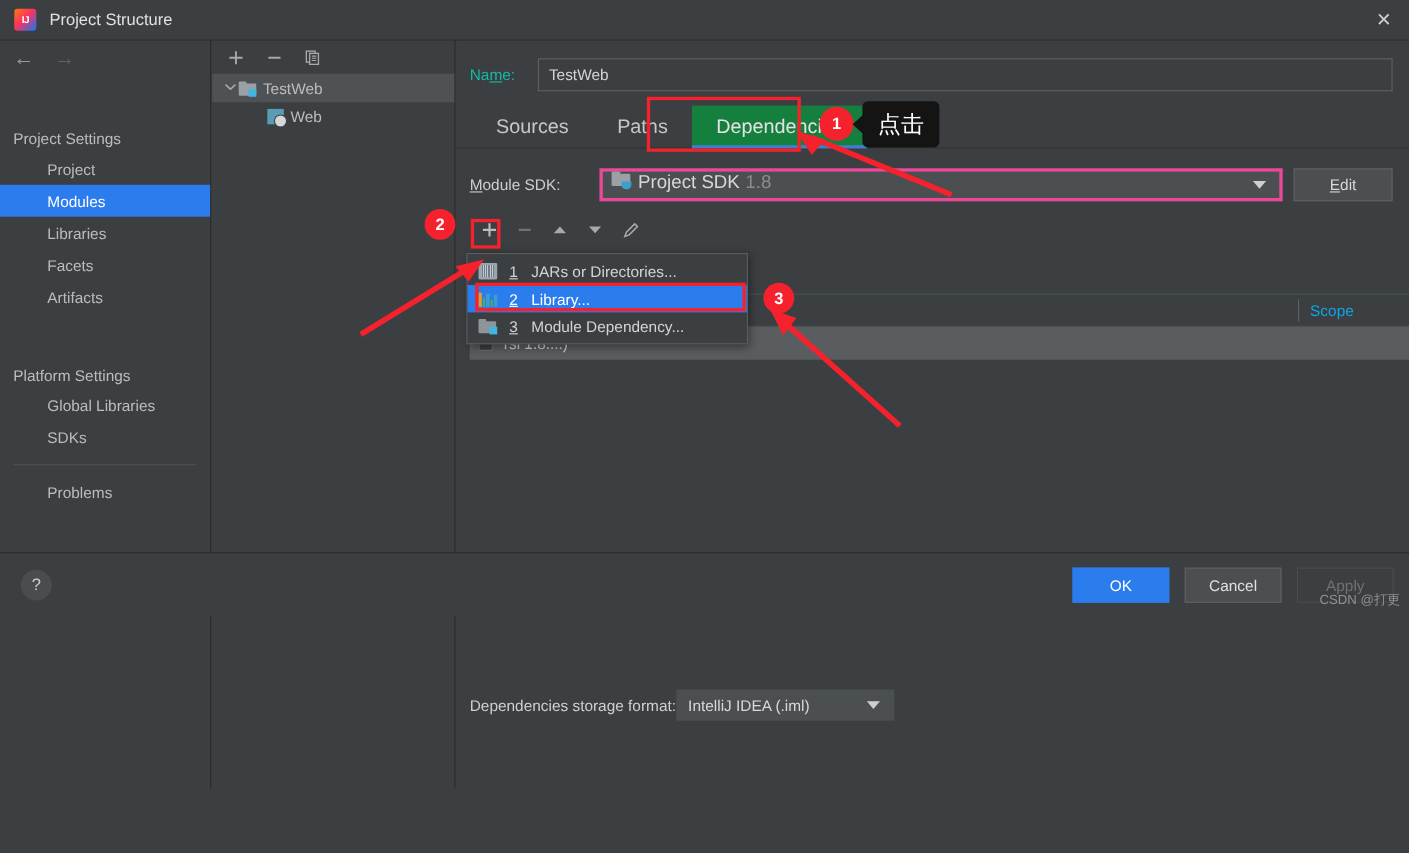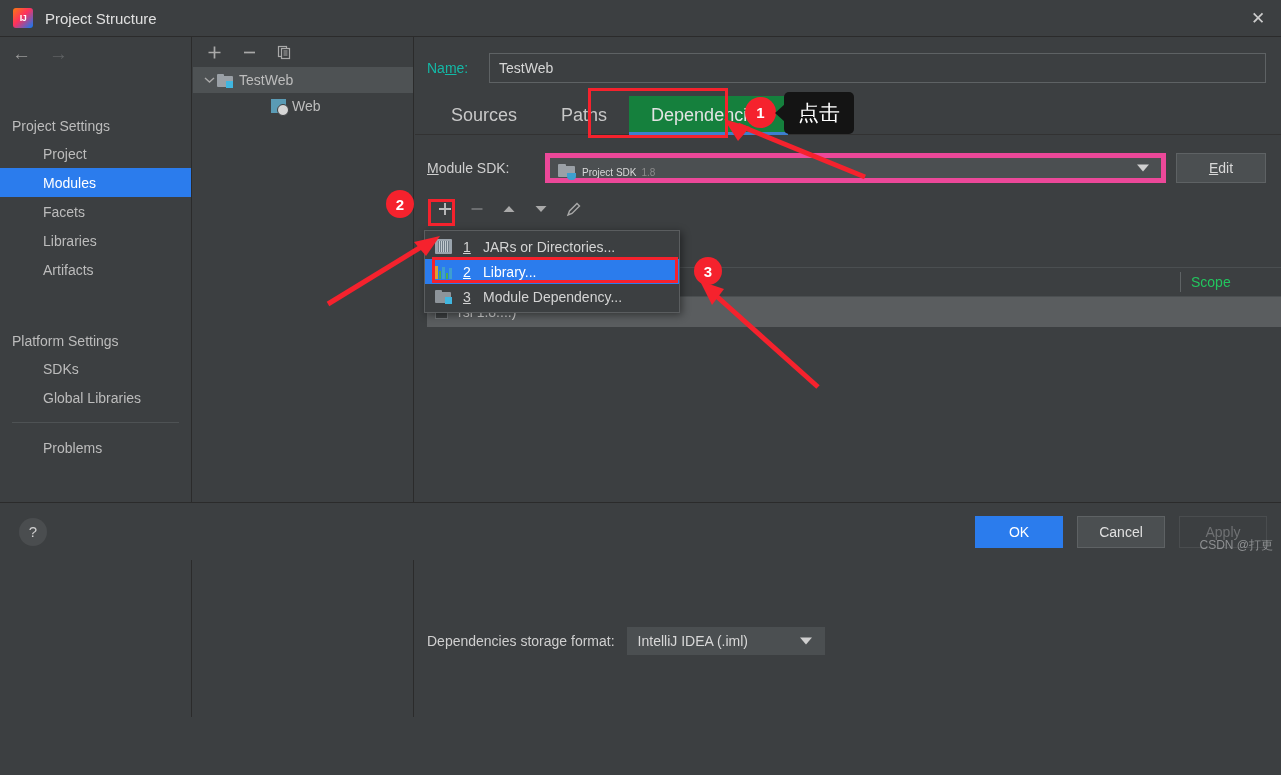--- a/index.html
+++ b/index.html
@@ -151,23 +151,23 @@
   .tab.active:after {
     content: ""; position: absolute; left: 0; right: 0; bottom: -1px;
     height: 3px; background: #3d7fce;
   }
 
   .sdk-row {
     display: flex; align-items: center; height: 30px; margin: 18px 15px 0 12px; gap: 10px;
   }
   .sdk-label { font-size: 14px; color: #cfcfcf; width: 108px; }
   .combo {
-    flex: 1; height: 30px; background: #4b4f51; border: 5px solid #ec4899;
-    display: flex; align-items: flex-end; padding: 0 8px; cursor: pointer;
-    font-size: 10px; color: #d8d8d8; position: relative;
+    flex: 1; height: 30px; background: #4b4f51; border: 3px solid #ec4899;
+    display: flex; align-items: flex-start; padding: 0 8px; cursor: pointer;
+    font-size: 17px; color: #d8d8d8; position: relative;
   }
   .combo .caret {
     position: absolute; right: 12px; top: 50%; transform: translateY(-50%);
     border-left: 6px solid transparent; border-right: 6px solid transparent;
     border-top: 7px solid #cfcfcf;
   }
   .sdk-folder {
     position: relative; width: 17px; height: 14px; margin-right: 7px; flex: none;
   }
   .sdk-folder:before {
@@ -200,40 +200,40 @@
   .dt-btn.dim { color: #6f7173; }
 
   
   .dep-table {
     position: absolute; left: 12px; right: 0px; top: 230px; bottom: 120px;
     background: #3c3f41;
     border-top: 1px solid #4b4f51;
   }
   .dep-head {
     display: flex; height: 29px; border-bottom: 1px solid #4b4f51;
-    align-items: center; font-size: 14px; color: #22c55e;
+    align-items: center; font-size: 14px; color: #0ea5e9;
   }
   .dep-head .col1 { flex: 1; padding-left: 12px; }
   .dep-head .col2 {
     width: 101px; border-left: 1px solid #5f6365; height: 20px;
     display: flex; align-items: center; padding-left: 10px;
   }
   .dep-row {
     display: flex; align-items: center; height: 30px;
     background: #5a5d5f; font-size: 14px; color: #cfcfcf; padding-left: 8px;
   }
   .dep-row .cb {
     width: 13px; height: 13px; border: 1px solid #6f7376; background: #3c3f41;
     margin-right: 10px; flex: none;
   }
 
   
   .storage-row {
     position: absolute; left: 12px; bottom: 62px;
-    display: flex; align-items: center; gap: 12px;
+    display: flex; align-items: center; 
   }
   .storage-label { font-size: 14px; color: #cfcfcf; }
   .storage-combo {
     width: 198px; height: 28px; background: #4b4f51; border: 1px solid #4b4f51;
     display: flex; align-items: center; padding: 0 10px; cursor: pointer;
     font-size: 14px; color: #d8d8d8; position: relative;
   }
   .storage-combo .caret {
     position: absolute; right: 12px; top: 50%; transform: translateY(-50%);
     border-left: 6px solid transparent; border-right: 6px solid transparent;
@@ -333,27 +333,27 @@
 
   <div class="sidebar">
     <div class="nav-arrows">
       <span class="nav-arrow">←</span>
       <span class="nav-arrow disabled">→</span>
     </div>
 
     <div class="side-group">Project Settings</div>
     <div class="side-item">Project</div>
     <div class="side-item selected">Modules</div>
+    <div class="side-item">Libraries</div>
     <div class="side-item">Facets</div>
-    <div class="side-item">Libraries</div>
     <div class="side-item">Artifacts</div>
 
     <div class="side-group">Platform Settings</div>
+    <div class="side-item">Global Libraries</div>
     <div class="side-item">SDKs</div>
-    <div class="side-item">Global Libraries</div>
 
     <div class="side-sep"></div>
     <div class="side-item">Problems</div>
   </div>
 
   <div class="tree-panel">
     <div class="tree-toolbar">
       <span class="tb-icon">
         <svg width="15" height="15" viewBox="0 0 15 15">
             <path d="M7.5 1.5v12M1.5 7.5h12" stroke="#a9a9a9" stroke-width="1.7"></path>
@@ -377,21 +377,21 @@
       <span class="chev">
         <svg width="11" height="8" viewBox="0 0 11 8">
             <path d="M1 2l4.5 4L10 2" fill="none" stroke="#a9a9a9" stroke-width="1.4"></path>
           </svg>
       </span>
       <span class="folder-ic">
           <i class="folder-badge"></i>
         </span>
       <span>TestWeb</span>
     </div>
-    <div class="tree-row" style="padding-left:78px;">
+    <div class="tree-row" style="padding-left:50px;">
       <span class="web-ic">
           <i class="globe"></i>
         </span>
       <span>Web</span>
     </div>
   </div>
 
   <div class="main">
 
     <div class="name-row">

